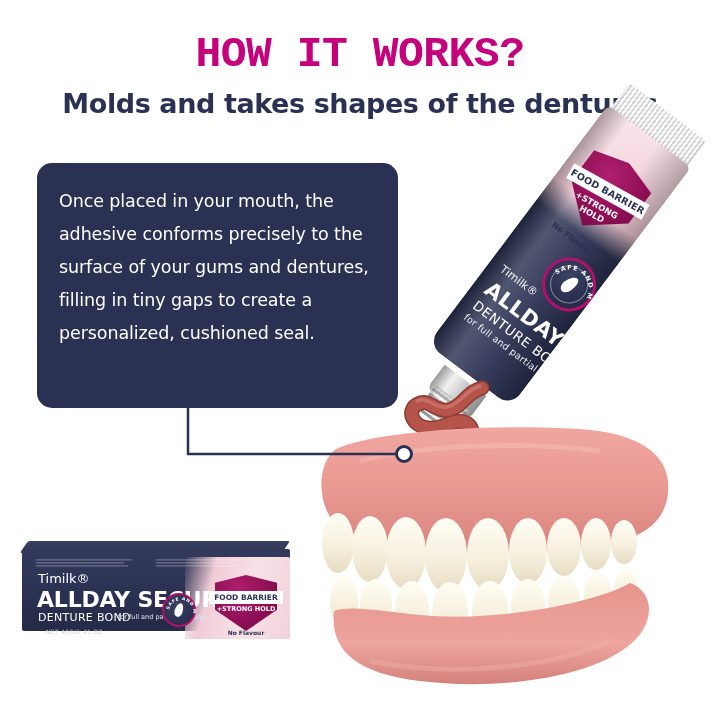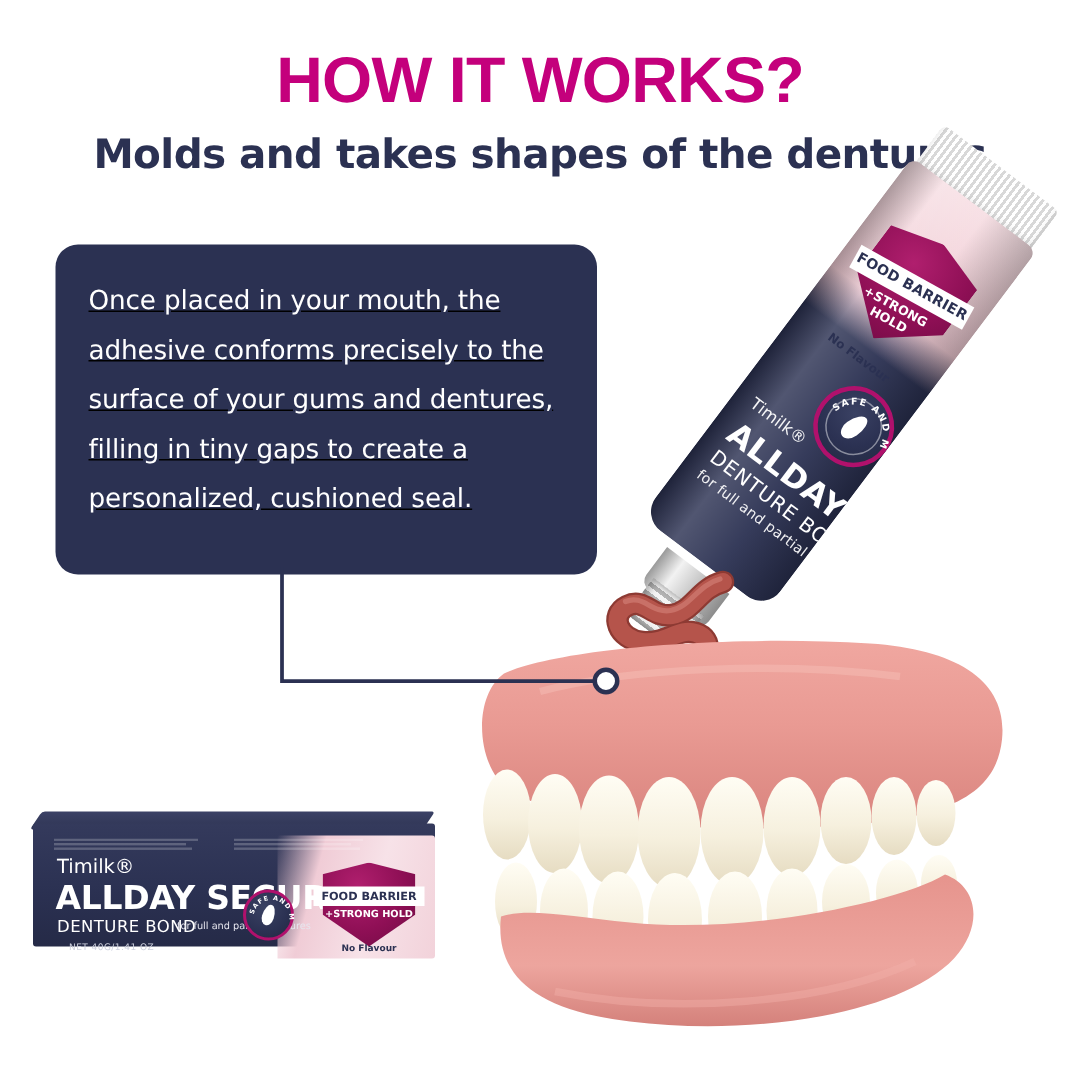--- a/index.html
+++ b/index.html
@@ -12,40 +12,39 @@
   }
   #stage{position:absolute;inset:0;width:720px;height:720px;}
 
   
   .title{
     position:absolute;left:0;top:30px;width:720px;
     text-align:center;
     font-size:43px;font-weight:bold;
     letter-spacing:-0.5px;
     color:#C4007C;
-    font-family:Liberation Sans, sans-serif;
+    font-family:Liberation Mono, monospace;
   }
   .subtitle{
     position:absolute;left:0;top:88px;width:720px;
     text-align:center;
     font-size:27px;font-weight:bold;
     color:#2B3152;
     letter-spacing:-0.4px;
     font-family:"DejaVu Sans", sans-serif;
   }
 
   
   .callout{
     position:absolute;left:37px;top:163px;
-    width:361px;height:220px;
+    width:361px;height:245px;
     background:#2B3152;
     border-radius:15px;
     box-sizing:border-box;
     padding:22px 24px 0 22px;
-    text-decoration:underline;
   }
   .callout p{
     margin:0;
     color:#ffffff;
     font-size:17.5px;
     line-height:33px;
     font-family:"DejaVu Sans", sans-serif;
     letter-spacing:-0.1px;
   }
 

